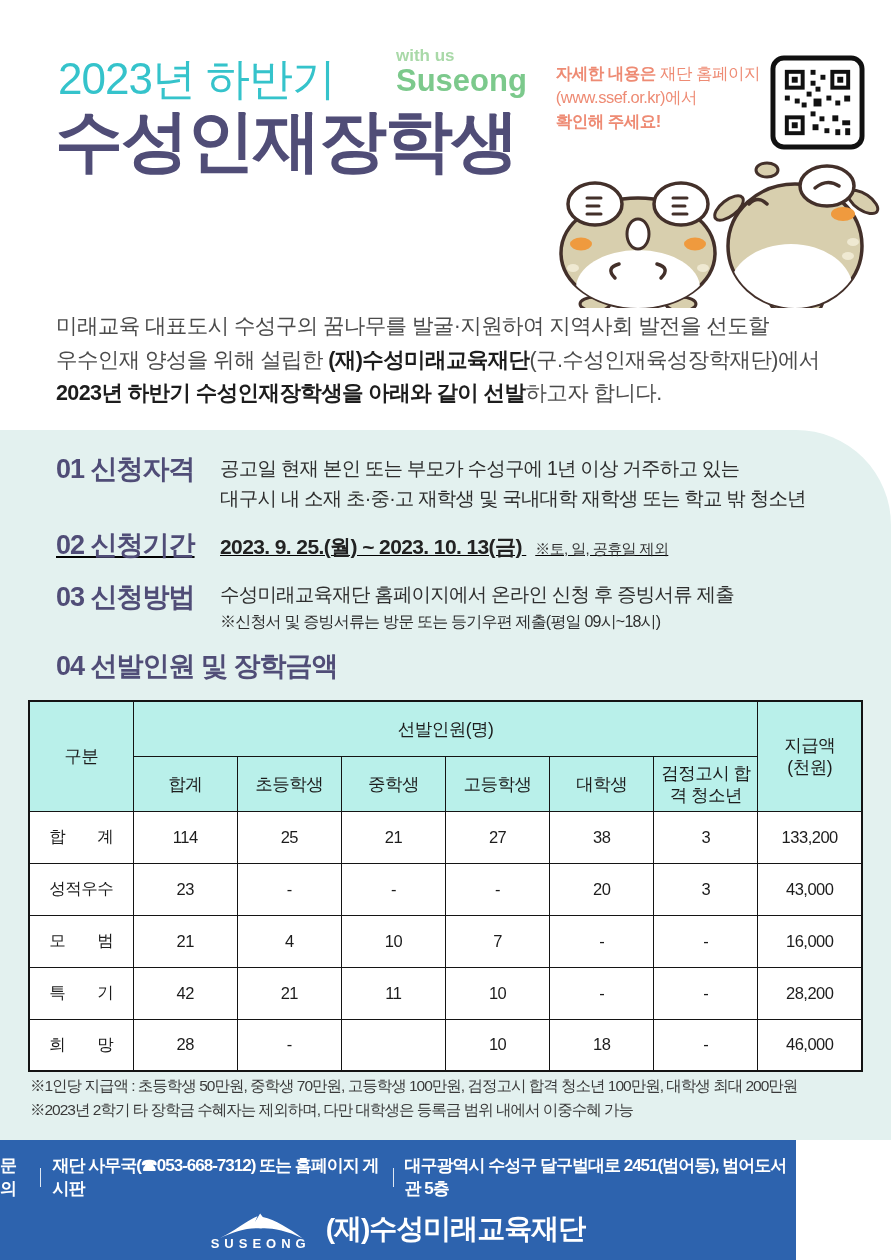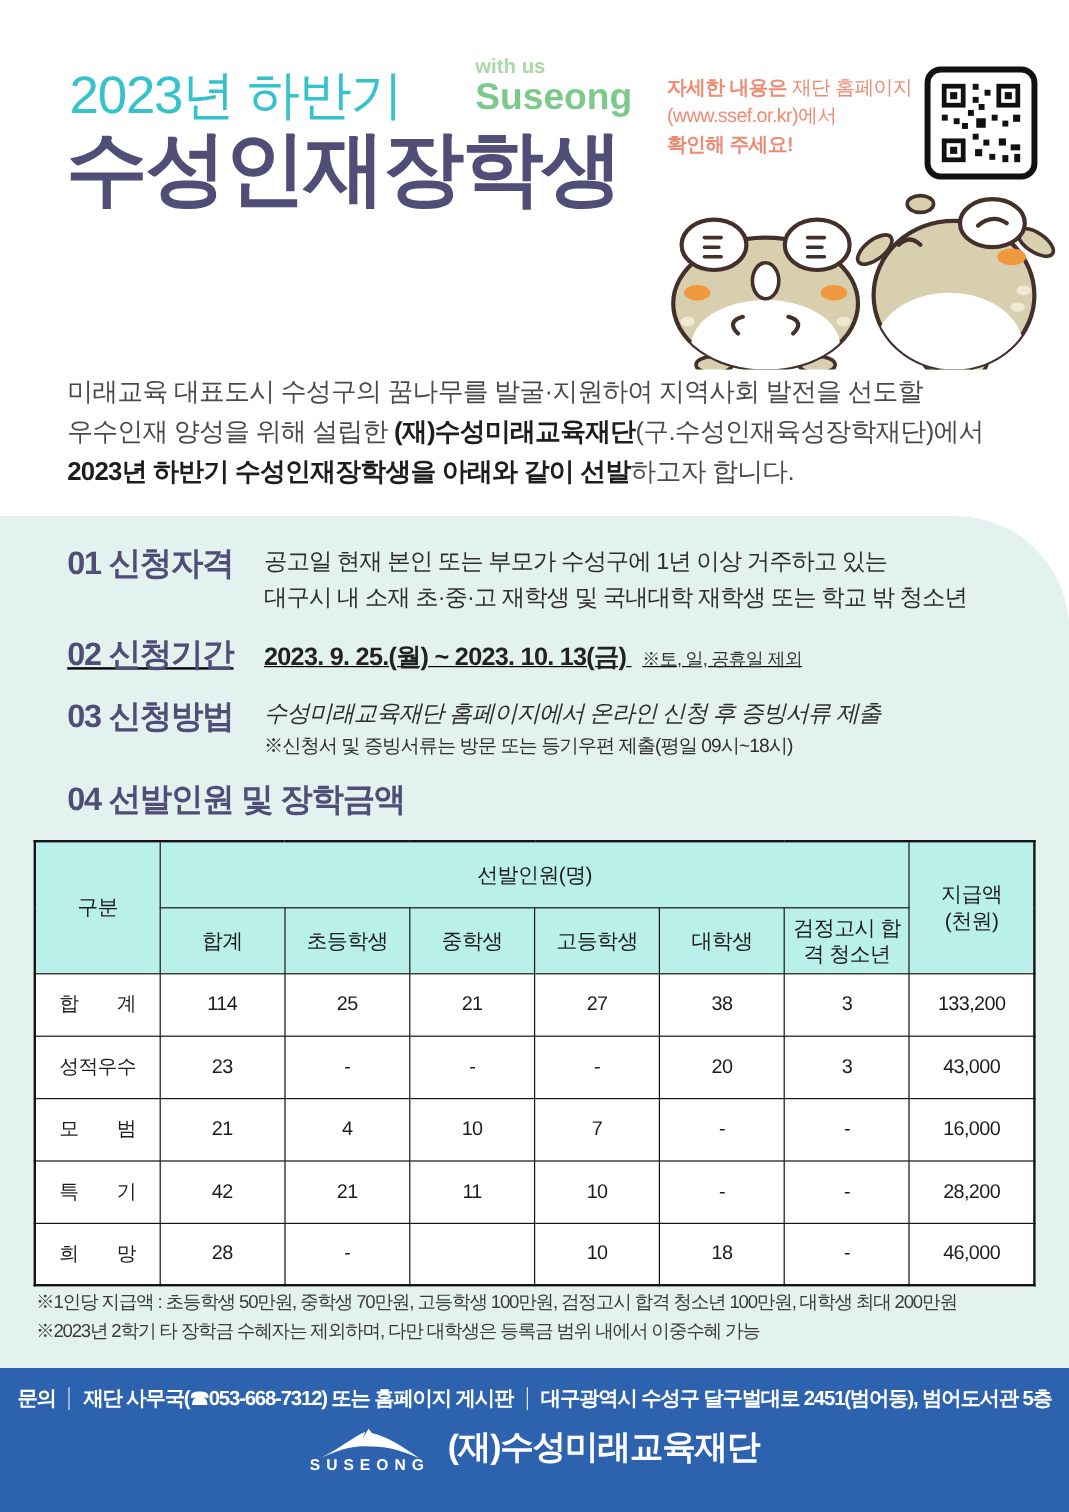--- a/index.html
+++ b/index.html
@@ -31,36 +31,36 @@
   .sec-label { width:164px; flex:none; font-size:27px; font-weight:800;
                color:#504d77; letter-spacing:-1px; }
   .sec-1 { left:56px; top:21px; }
   .sec-2 { left:56px; top:97px; align-items:baseline;text-decoration:underline; }
   .sec-3 { left:56px; top:149px; }
   .sec-4 { left:56px; top:218px; }
   .sec-body-lines { font-size:19.5px; line-height:29.5px; color:#2e2e2e;
                     padding-top:3px; letter-spacing:-0.8px; }
   .sec-date { font-size:21px; font-weight:700; color:#222; letter-spacing:-0.6px; }
   .sec-inline-note { font-size:15px; color:#333; margin-left:9px; letter-spacing:-0.6px; }
-  .sec3-main { font-size:19.5px; color:#2e2e2e; letter-spacing:-0.8px; padding-top:2px;font-style:italic; }
+  .sec3-main { font-size:19.5px; color:#2e2e2e; letter-spacing:-0.8px; padding-top:2px; }
   .sec3-note { font-size:16px; color:#2e2e2e; letter-spacing:-0.8px; margin-top:4px; }
   
   .table-wrap { position:absolute; left:28px; top:270px; width:835px; }
   table { width:100%; border-collapse:collapse; background:#fff;
           border:2px solid #141414; table-layout:fixed; }
   th, td { border:1px solid #141414; text-align:center; color:#1c1c1c;
            font-weight:400; letter-spacing:-0.5px; }
   thead th { background:#b9f0ea; font-size:17.5px; line-height:22px; }
   thead tr { height:55px; }
   tbody tr { height:52px; }
   tbody td { font-size:16.5px; }
   .footnotes { position:absolute; left:30px; top:644px; font-size:15.5px; line-height:23.5px;
                color:#3a3a3a; letter-spacing:-1px; white-space:nowrap; }
   
-  .footer { position:absolute; left:0; top:1140px; width:891px; height:120px;
+  .footer { position:absolute; left:0; top:1140px; width:796px; height:120px;
             background:#2d63ae; color:#fff; }
   .contact { margin-top:14px; display:flex; justify-content:center; align-items:center;
              gap:11px; font-size:17px; letter-spacing:-1px; font-weight:600; }
   .contact-sep { width:1px; height:19px; border-left:1.5px solid rgba(255,255,255,0.85); }
   .logo-row { display:flex; justify-content:center; align-items:flex-end; gap:15px; margin-top:9px; }
   .roof-mark { display:flex; flex-direction:column; align-items:center; }
   .logo-text { font-size:13px; letter-spacing:5px; font-weight:700; margin-top:-5px; color:#fff; }
   .org-name { font-size:28px; font-weight:800; letter-spacing:-1px; padding-bottom:3px; }
 </style>
 </head>

